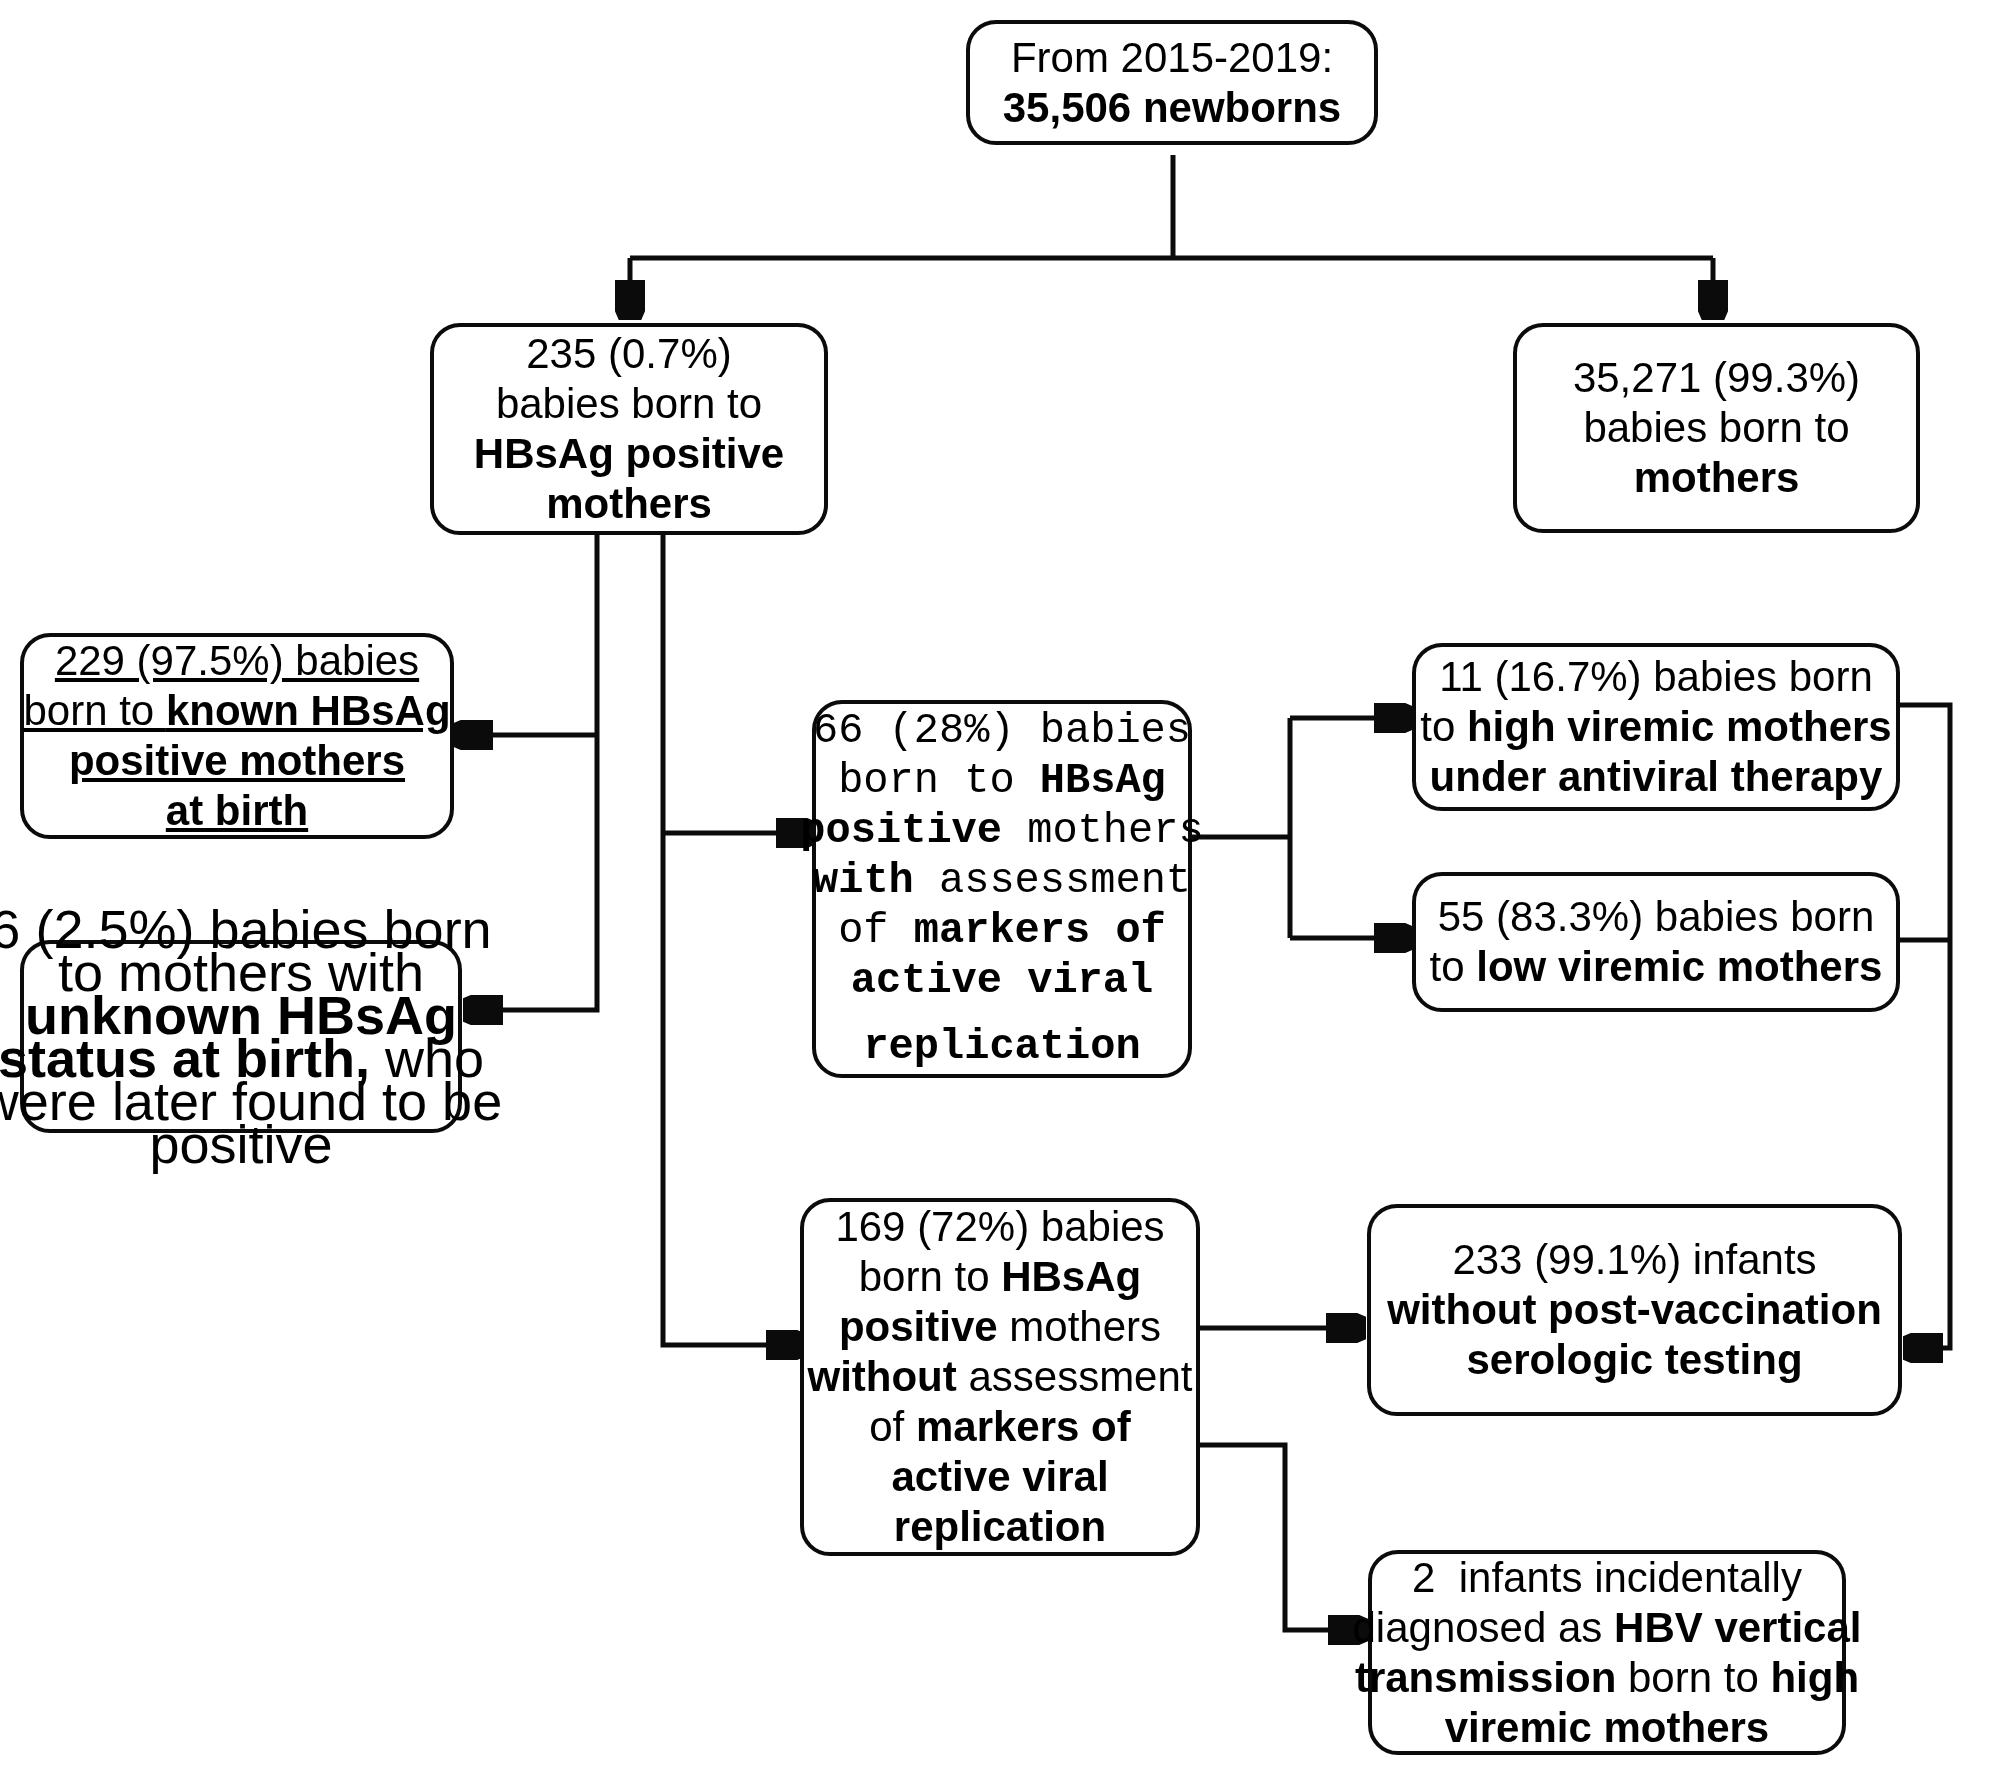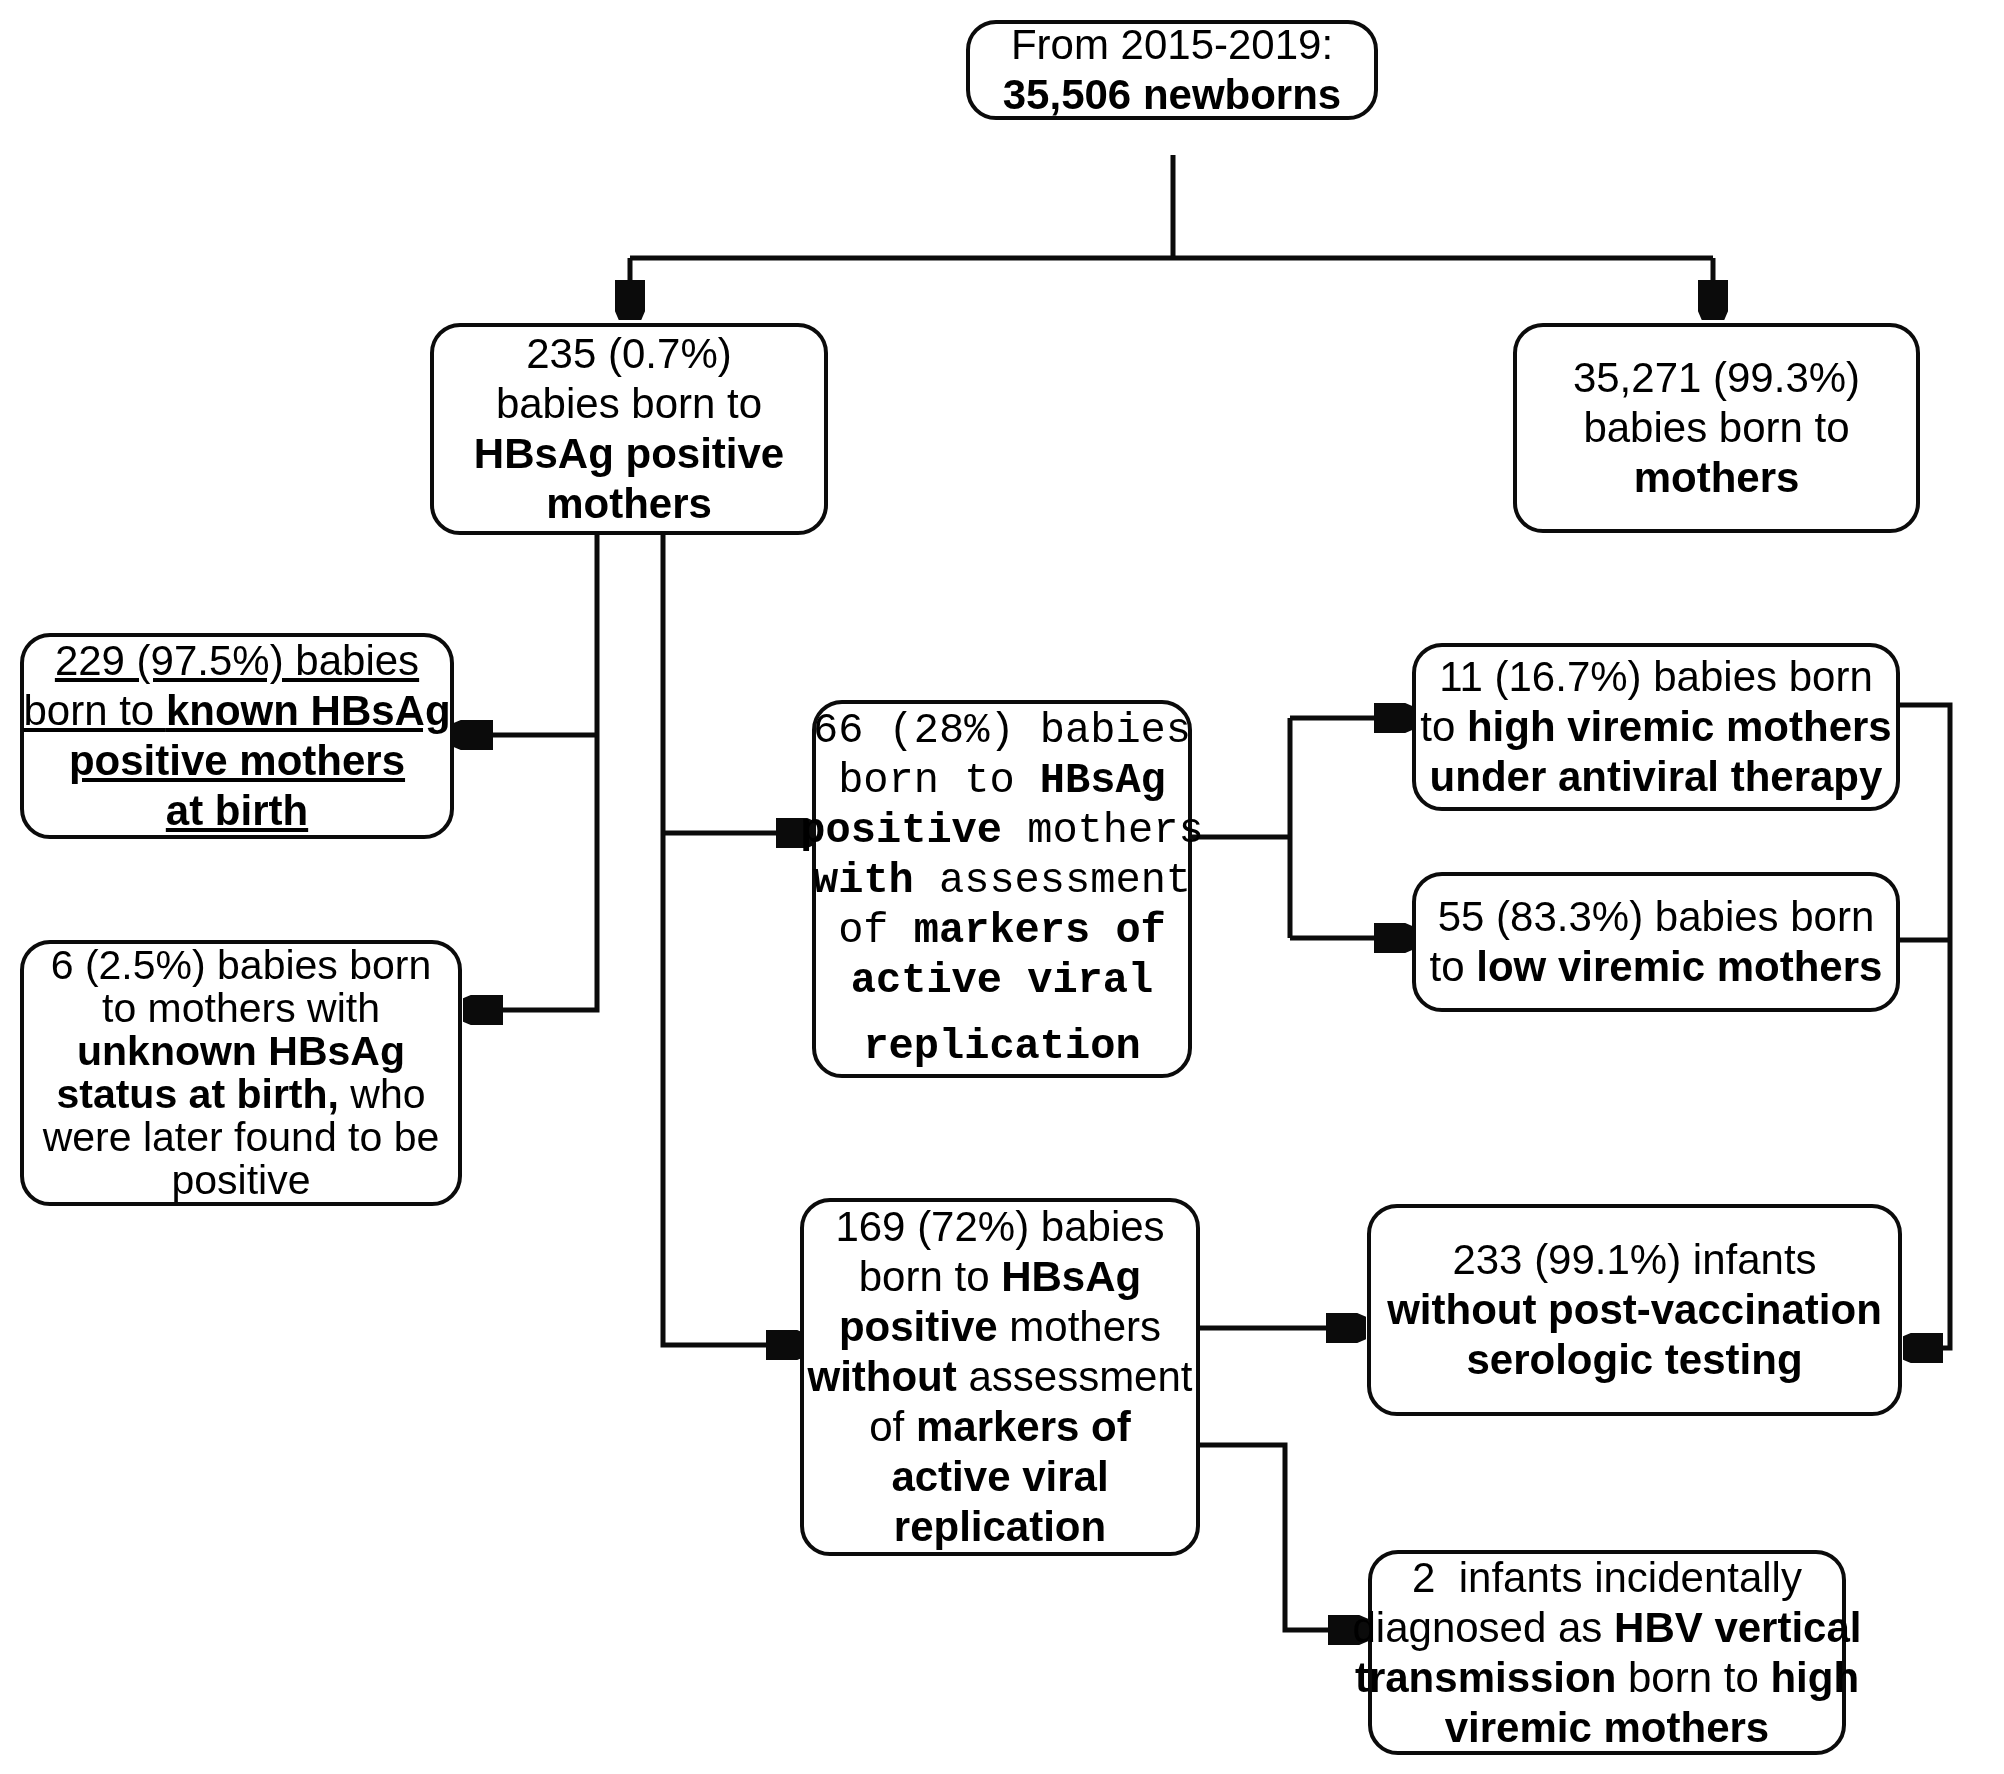--- a/index.html
+++ b/index.html
@@ -21,25 +21,25 @@
     border-radius:30px;
     display:flex;flex-direction:column;
     justify-content:center;align-items:center;
     text-align:center;
     font-size:42px;line-height:50px;
     z-index:2;
   }
   .line{display:block;white-space:pre;}
   .line .b{font-weight:700;}
   
-  #n-total  {left:966px;  top:20px;   width:412px; height:100px;}
+  #n-total  {left:966px;  top:20px;   width:412px; height:125px;}
   #n-pos235 {left:430px;  top:323px;  width:398px; height:212px;}
   #n-neg35271{left:1513px;top:323px;  width:407px; height:210px;}
   #n-known229{left:20px;  top:633px;  width:434px; height:206px;text-decoration:underline;}
-  #n-unk6   {left:20px;   top:940px;  width:442px; height:266px; line-height:43px;font-size:41px;}
+  #n-unk6   {left:20px;   top:940px;  width:442px; height:193px; line-height:43px;font-size:54px;}
   #n-with66 {left:812px;  top:700px;  width:380px; height:378px;font-family:Liberation Mono, monospace;}
   #n-high11 {left:1412px; top:643px;  width:488px; height:168px;}
   #n-low55  {left:1412px; top:872px;  width:488px; height:140px;}
   #n-wo169  {left:800px;  top:1198px; width:400px; height:358px;}
   #n-pvst233{left:1367px; top:1204px; width:535px; height:212px;}
   #n-vt2    {left:1368px; top:1550px; width:478px; height:205px;}
   #n-with66 .line:last-child{margin-top:16px;}
 </style>
 </head>
 <body>

